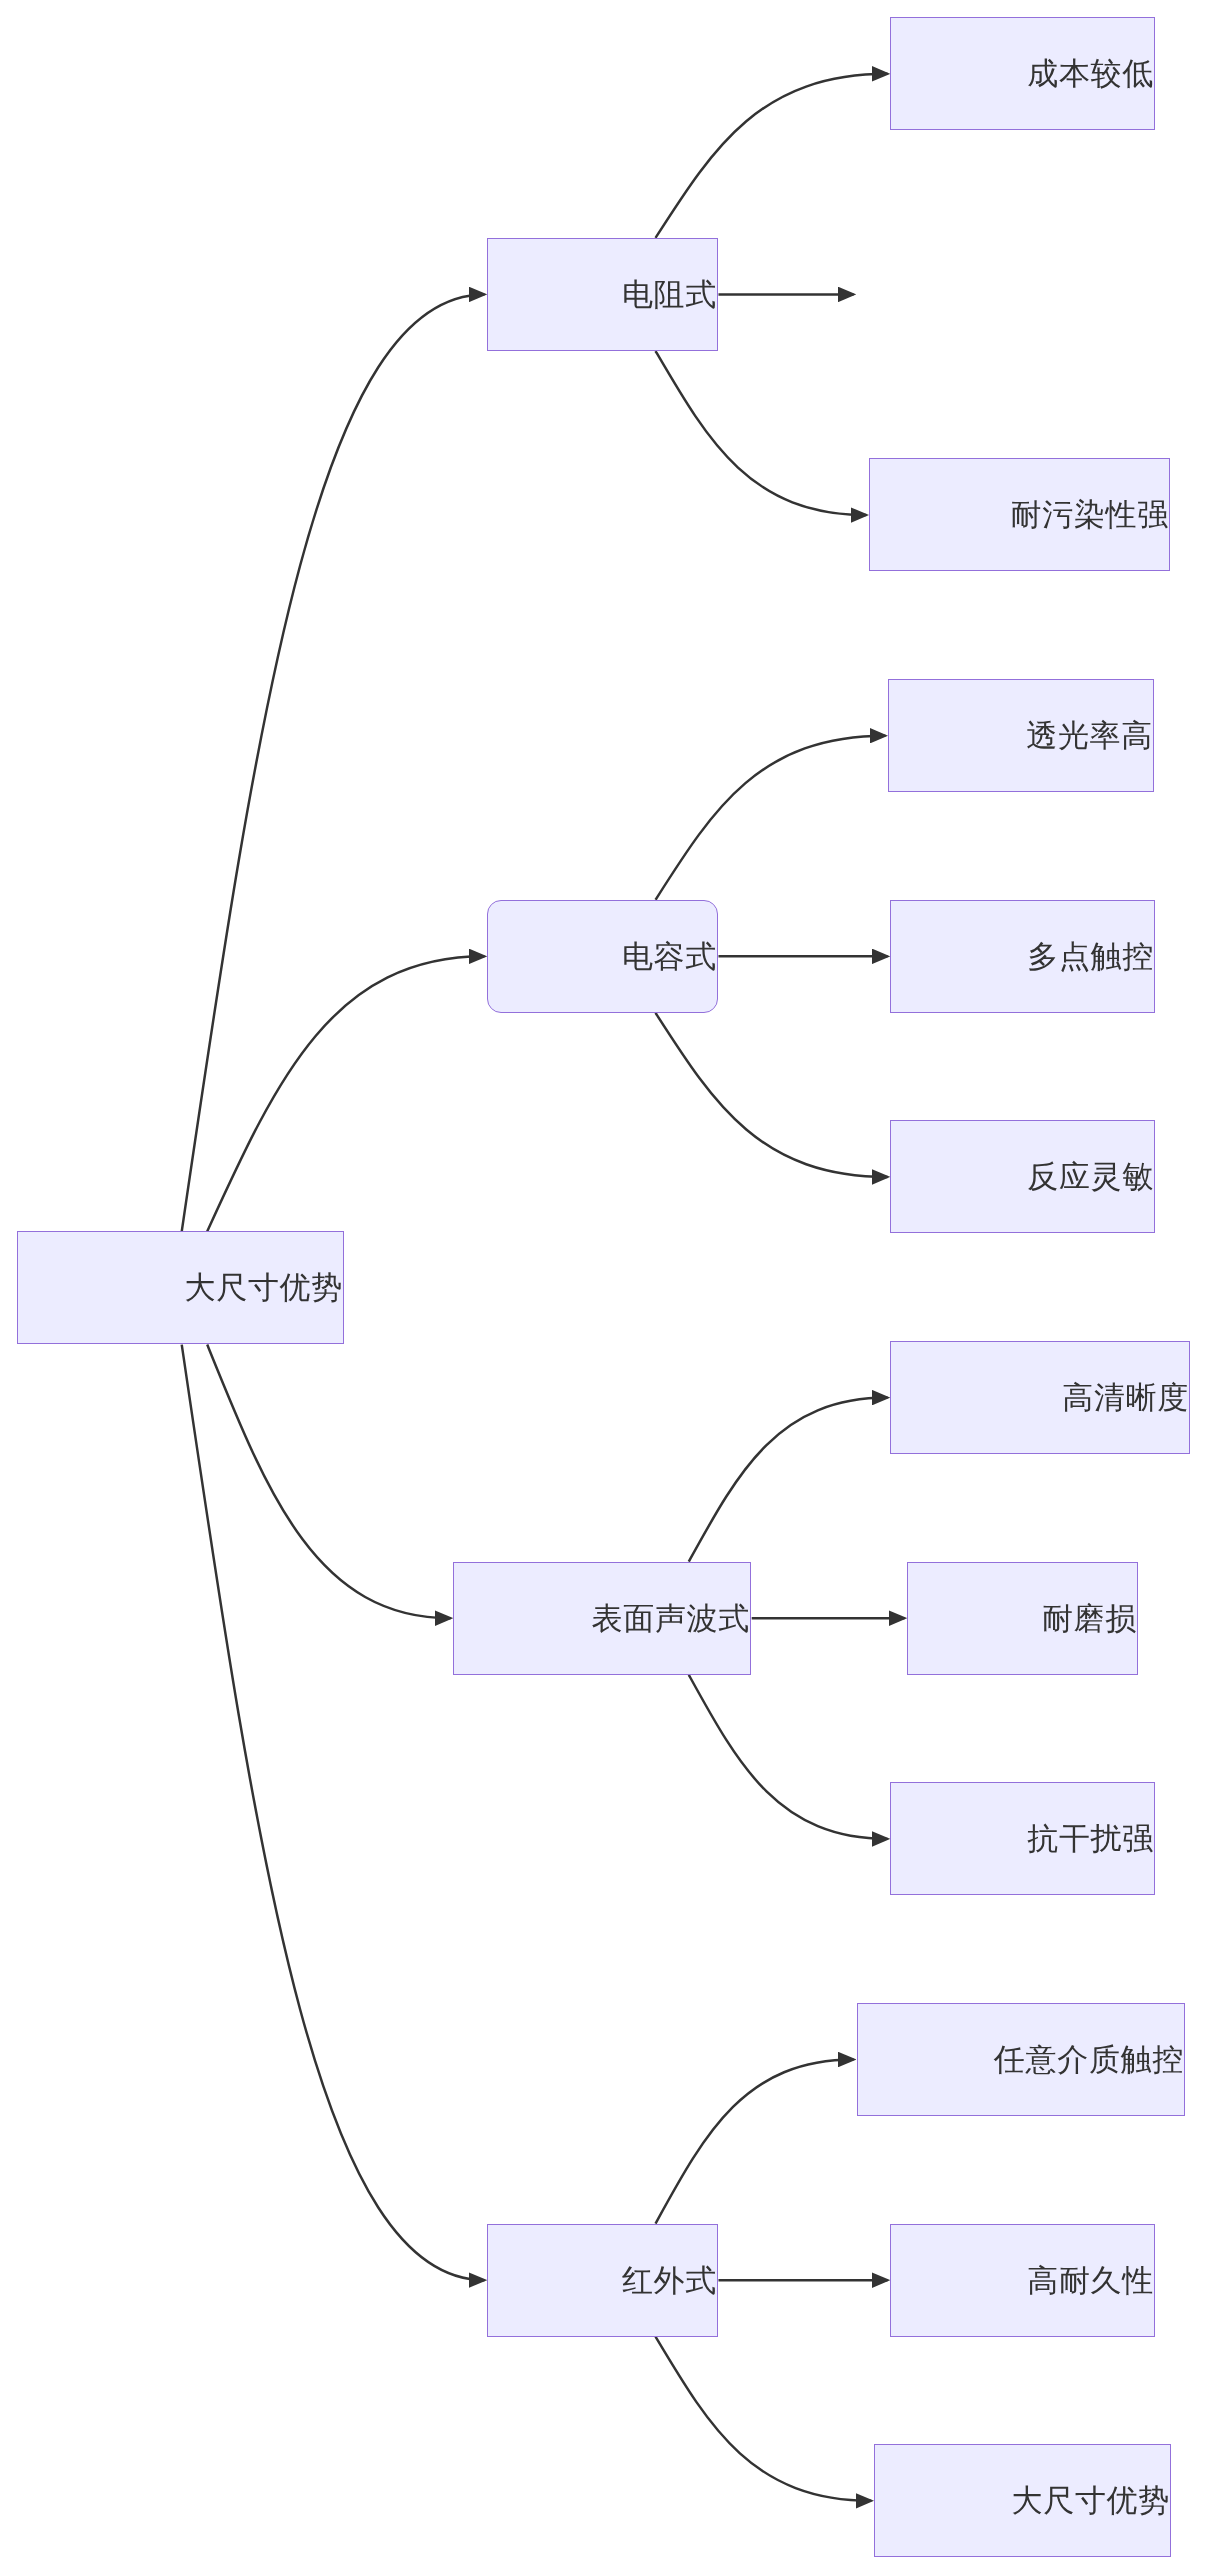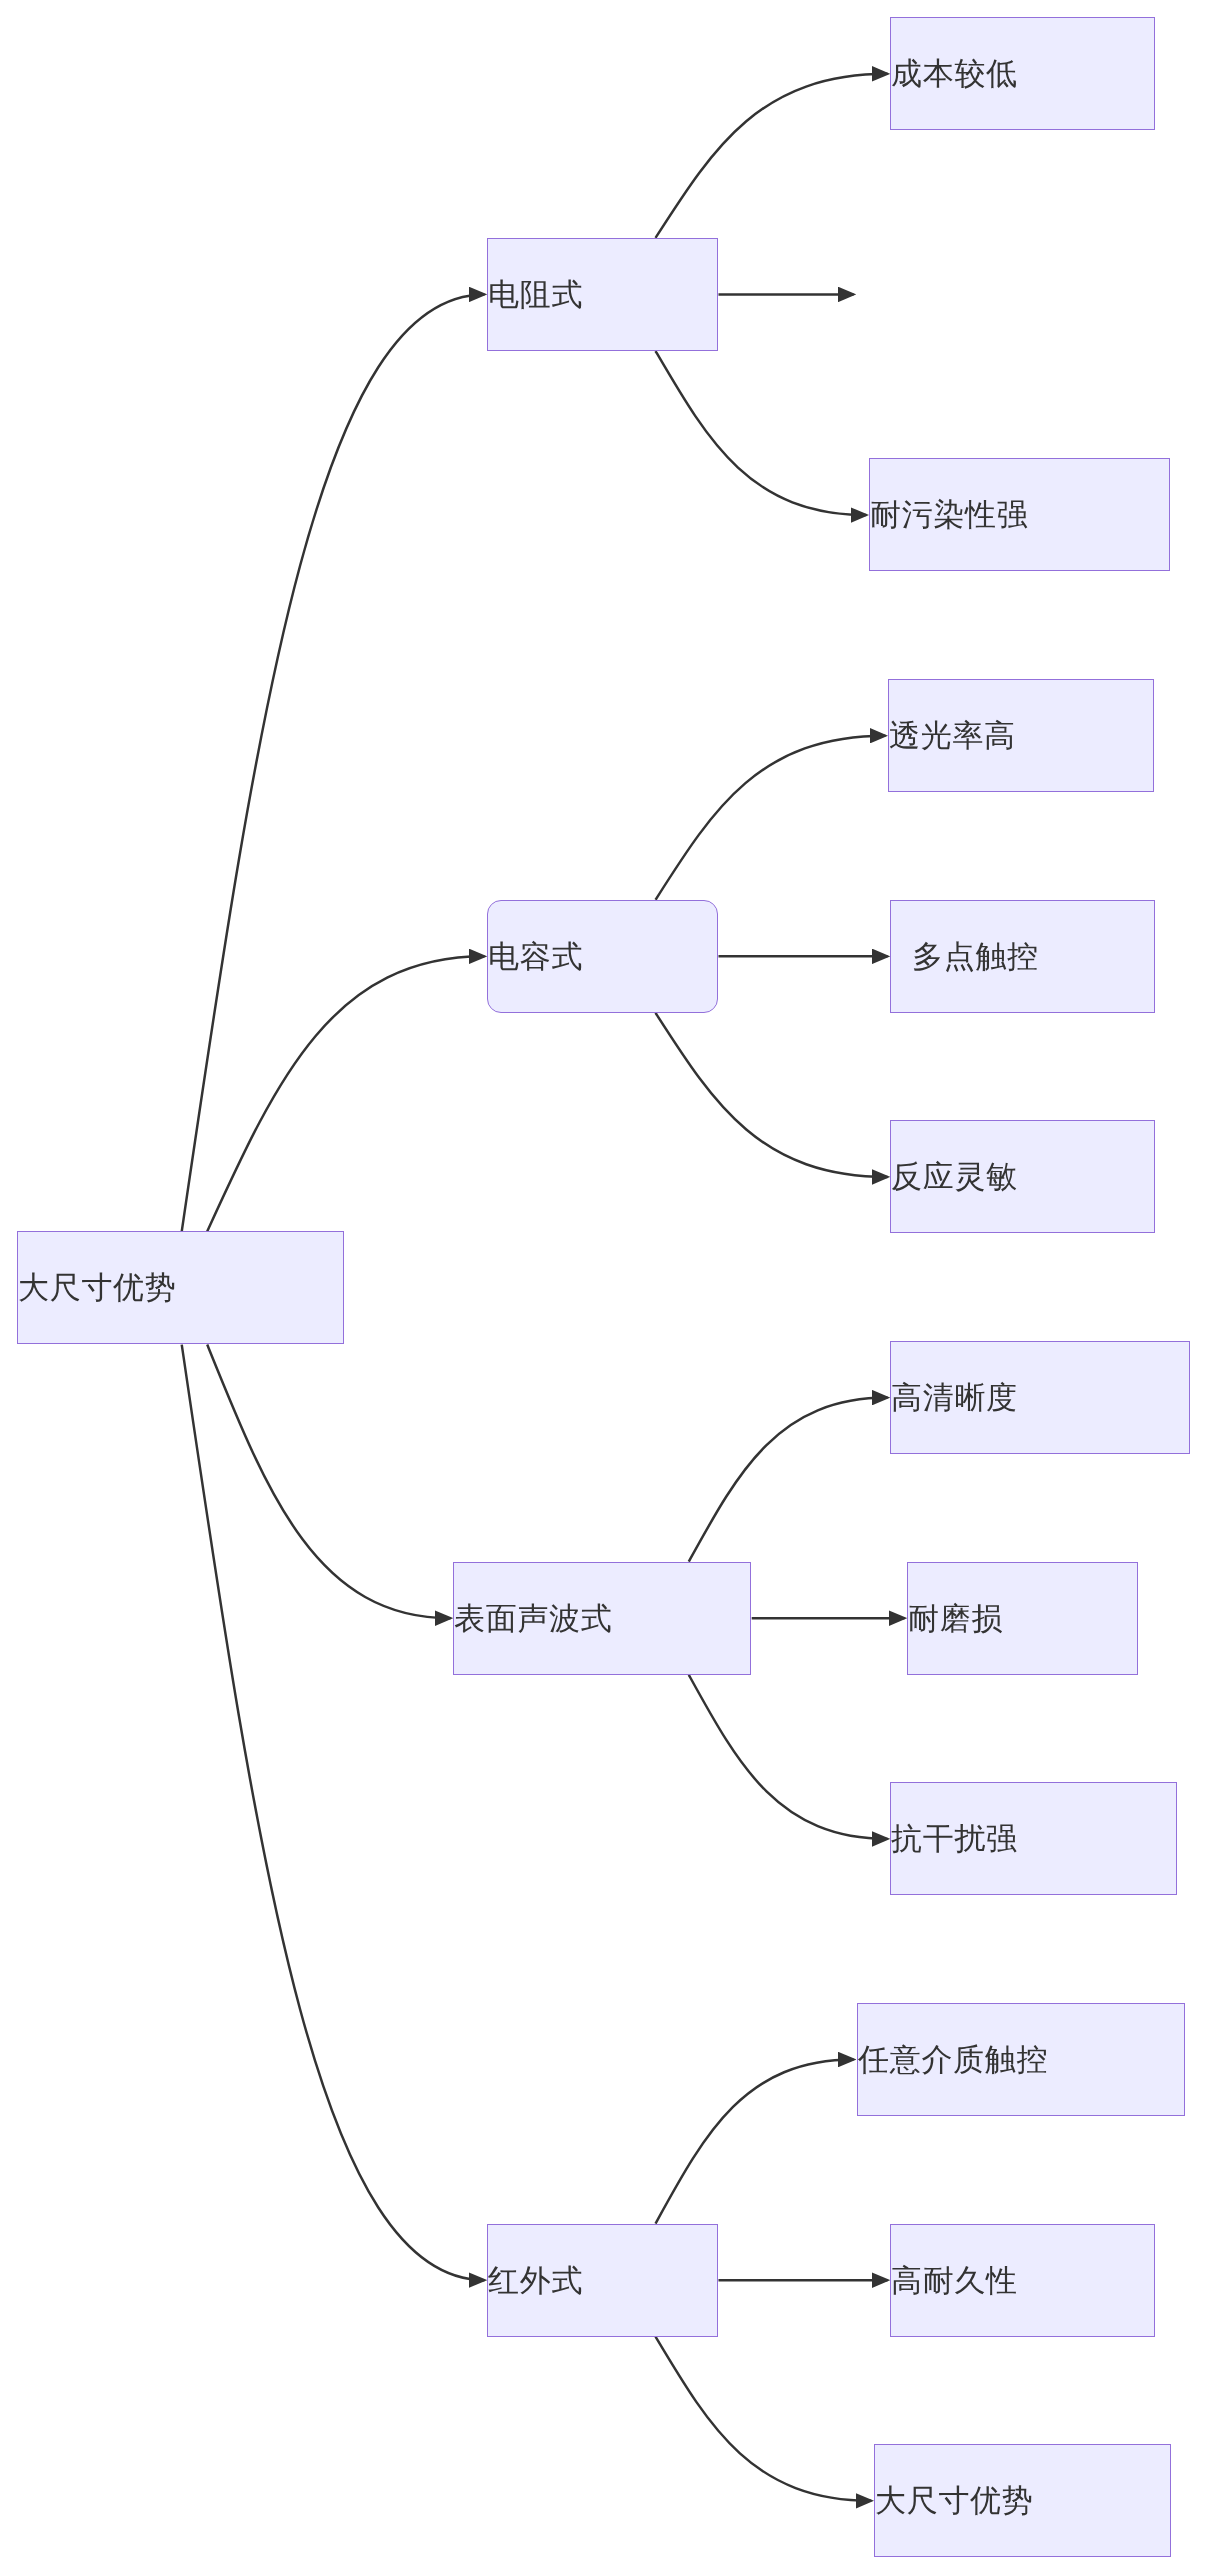--- a/index.html
+++ b/index.html
@@ -29,21 +29,21 @@
     stroke: var(--edge);
     stroke-width: 3.5px;
   }
   .node {
     position: absolute;
     box-sizing: border-box;
     background: var(--node-fill);
     border: 1.8px solid var(--node-border);
     display: flex;
     align-items: center;
-    justify-content: flex-start;
+    justify-content: flex-end;
   }
   .node .label {
     color: var(--text);
     font-size: 31px;
     line-height: 1.2;
     white-space: nowrap;
     letter-spacing: 0.7px;
   }
 </style>
 </head>
@@ -108,21 +108,21 @@
   <div class="node" style="left: 890px; top: 1120px; width: 265px; height: 113px;">
     <span class="label">反应灵敏</span>
   </div>
 
   <div class="node" style="left: 890px; top: 1341px; width: 300px; height: 113px;">
     <span class="label">高清晰度</span>
   </div>
   <div class="node" style="left: 907px; top: 1562px; width: 231px; height: 113px;">
     <span class="label">耐磨损</span>
   </div>
-  <div class="node" style="left: 890px; top: 1782px; width: 287px; height: 113px;">
+  <div class="node" style="left: 890px; top: 1782px; width: 265px; height: 113px;">
     <span class="label">抗干扰强</span>
   </div>
 
   <div class="node" style="left: 857px; top: 2003px; width: 328px; height: 113px;">
     <span class="label">任意介质触控</span>
   </div>
   <div class="node" style="left: 890px; top: 2224px; width: 265px; height: 113px;">
     <span class="label">高耐久性</span>
   </div>
   <div class="node" style="left: 874px; top: 2444px; width: 297px; height: 113px;">

